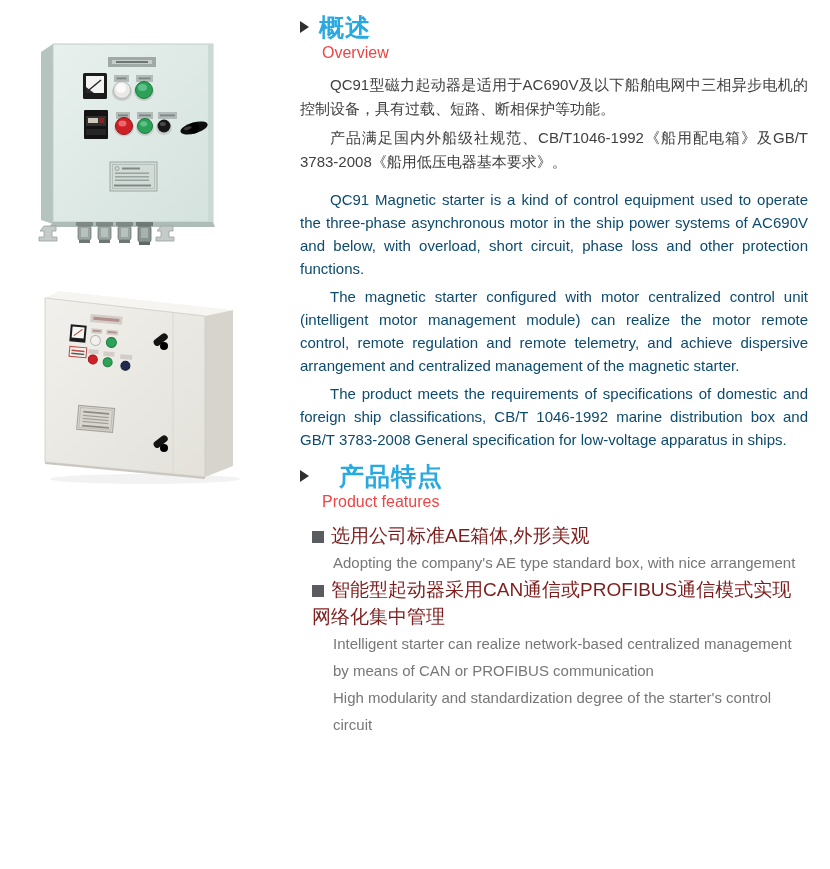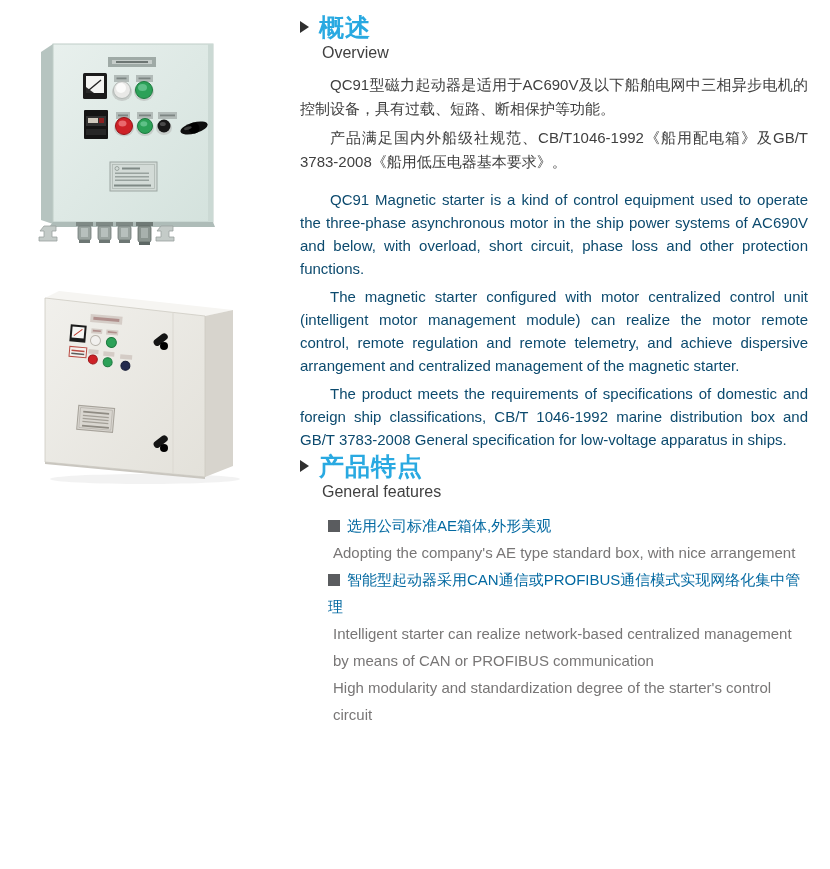--- a/index.html
+++ b/index.html
@@ -8,34 +8,34 @@
     font-family:"Liberation Sans","DejaVu Sans",sans-serif;
     -webkit-font-smoothing:antialiased;
   }
   .left-col{position:absolute;left:0;top:0;width:290px;height:869px;}
   .img1{position:absolute;left:28px;top:30px;width:250px;height:220px;}
   .img2{position:absolute;left:40px;top:280px;width:230px;height:210px;}
 
   .right-col{position:absolute;left:300px;top:12px;width:508px;}
 
   .sec-head{display:flex;align-items:center;}
-  .sec2{}
+  .sec2{margin-top:10px;gap:20px;}
   .tri{width:0;height:0;border-left:9px solid #2f2f2f;border-top:6px solid transparent;
        border-bottom:6px solid transparent;margin-right:10px;flex:0 0 auto;}
   .sec-title{margin:0;font-size:25px;line-height:30px;font-weight:bold;color:#29a9e1;letter-spacing:1px;}
-  .sec-sub{font-size:16px;line-height:20px;color:#404040;margin:1px 0 10px 22px;}
+  .sec-sub{font-size:16px;line-height:20px;color:#ef4444;margin:1px 0 10px 22px;}
 
   .zh-p{margin:0;font-size:15px;line-height:24px;color:#404040;text-align:justify;text-indent:2em;}
   .zh-p + .zh-p{margin-top:5px;}
   .en-group{margin-top:14px;}
   .en-p{margin:0;font-size:15px;line-height:23px;color:#0c4a6e;text-align:justify;text-indent:2em;}
   .en-p + .en-p{margin-top:5px;}
 
   .features-list{margin-top:5px;}
-  .f-row{margin-left:28px;font-size:15px;line-height:27px;color:#0369a1;}
+  .f-row{margin-left:12px;font-size:19px;line-height:27px;color:#7f1d1d;}
   .bullet{display:inline-block;width:12px;height:12px;background:#5a5c5f;margin-right:7px;
           position:relative;top:1px;}
   .f-en{margin-left:33px;font-size:15px;line-height:27px;color:#787676;}
 </style>
 </head>
 <body>
 
 <div class="left-col">
 
   <svg class="img1" viewBox="0 0 250 220">
@@ -236,21 +236,21 @@
   <div class="en-group">
     <p class="en-p">QC91 Magnetic starter is a kind of control equipment used to operate the three-phase asynchronous motor in the ship power systems of AC690V and below, with overload, short circuit, phase loss and other protection functions.</p>
     <p class="en-p">The magnetic starter configured with motor centralized control unit (intelligent motor management module) can realize the motor remote control, remote regulation and remote telemetry, and achieve dispersive arrangement and centralized management of the magnetic starter.</p>
     <p class="en-p">The product meets the requirements of specifications of domestic and foreign ship classifications, CB/T 1046-1992 marine distribution box and GB/T 3783-2008 General specification for low-voltage apparatus in ships.</p>
   </div>
 
   <div class="sec-head sec2">
     <span class="tri"></span>
     <h2 class="sec-title">产品特点</h2>
   </div>
-  <div class="sec-sub">General features</div>
+  <div class="sec-sub">Product features</div>
 
   <div class="features-list">
     <div class="feature">
       <div class="f-row"><span class="bullet"></span><span>选用公司标准AE箱体,外形美观</span></div>
       <div class="f-en">Adopting the company's AE type standard box, with nice arrangement</div>
     </div>
     <div class="feature">
       <div class="f-row"><span class="bullet"></span><span>智能型起动器采用CAN通信或PROFIBUS通信模式实现网络化集中管理</span></div>
       <div class="f-en">Intelligent starter can realize network-based centralized management by means of CAN or PROFIBUS communication</div>
     </div>

